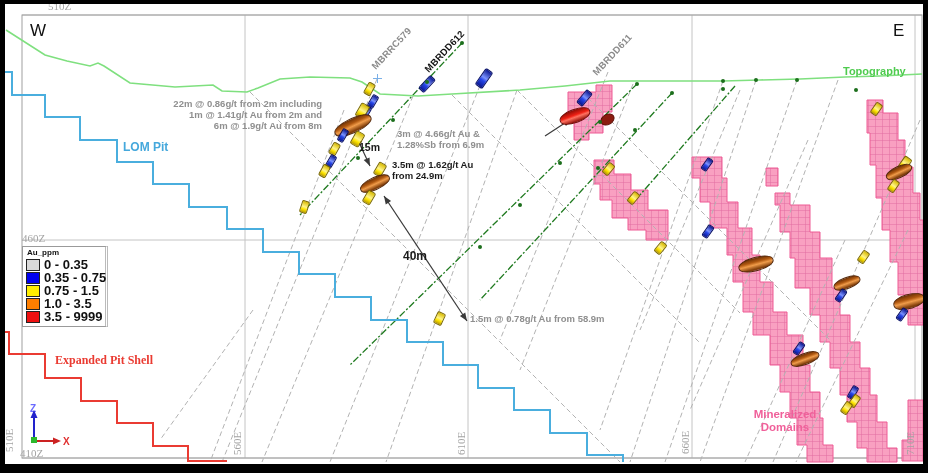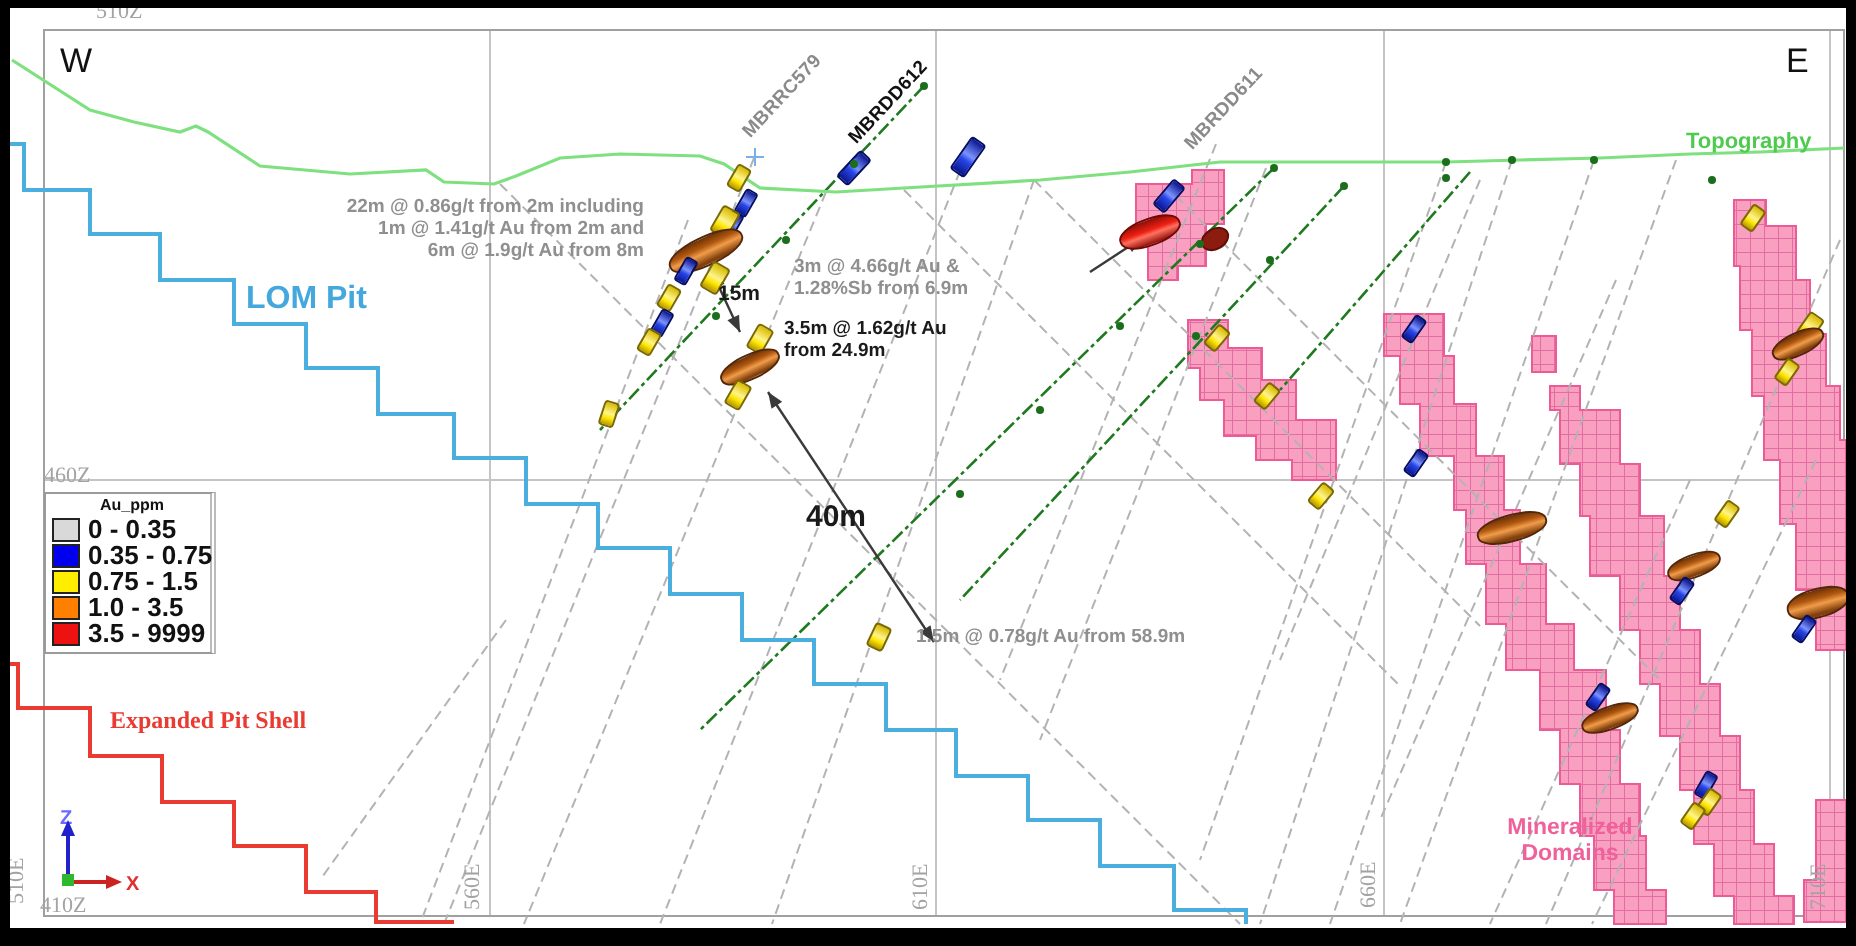--- a/index.html
+++ b/index.html
@@ -25,21 +25,21 @@
   .mk-red{background:linear-gradient(180deg,#8f0e06,#ee2014 42%,#ff7160 60%,#8f0e06);
           border:1px solid #6e0a04;border-radius:46%;}
   .mk-darkred{background:#8c1c10;border-radius:50%;border:1px solid #5e0f06;}
   .mk-dot{background:#1c6e1c;border-radius:50%;}
   .mk-cross{width:9px;height:9px;}
   .mk-cross:before,.mk-cross:after{content:"";position:absolute;background:#7ab0e8;}
   .mk-cross:before{left:4px;top:0;width:1.5px;height:9px;}
   .mk-cross:after{left:0;top:4px;width:9px;height:1.5px;}
   #legend{position:absolute;left:22px;top:246px;width:79px;background:#fff;
           border:1px solid #9a9a9a;border-right:3px double #bbb;z-index:25;padding:1px 0 3px 3px;}
-  #legend .ttl{font-size:8px;font-weight:bold;color:#111;margin:0 0 1px 1px;text-align:center;}
+  #legend .ttl{font-size:8px;font-weight:bold;color:#111;margin:0 0 1px 1px;}
   .lrow{display:flex;align-items:center;height:13px;}
   .lsw{width:12px;height:10px;border:1px solid #222;margin-right:4px;flex:none;}
   .lrt{font-size:13px;font-weight:bold;color:#111;white-space:nowrap;}
   #triad{position:absolute;left:20px;top:400px;z-index:25;}
 </style>
 </head>
 <body>
 
 <div id="stage">
   <svg id="scene" width="928" height="473">
@@ -117,25 +117,25 @@
       <div class="lbl drill" style="left: 378px; top: 61px; color: rgb(138, 138, 138);">MBRRC579</div>
       <div class="lbl drill" style="left: 431px; top: 64px; color: rgb(17, 17, 17);">MBRDD612</div>
       <div class="lbl drill" style="left: 599px; top: 67px; color: rgb(138, 138, 138);">MBRDD611</div>
       <div class="lbl ann" style="color: rgb(143, 143, 143); left: 122px; width: 200px; text-align: right; top: 99px;">22m @ 0.86g/t from 2m including
 1m @ 1.41g/t Au from 2m and
 6m @ 1.9g/t Au from 8m</div>
       <div class="lbl ann" style="color: rgb(26, 26, 26); left: 392px; top: 160px;">3.5m @ 1.62g/t Au
 from 24.9m</div>
       <div class="lbl ann" style="color: rgb(143, 143, 143); left: 397px; width: 200px; text-align: left; top: 129px;">3m @ 4.66g/t Au &amp;
 1.28%Sb from 6.9m</div>
-      <div class="lbl ann" style="color: rgb(143, 143, 143); left: 458px; top: 314px;">1.5m @ 0.78g/t Au from 58.9m</div>
+      <div class="lbl ann" style="color: rgb(143, 143, 143); left: 470px; top: 314px;">1.5m @ 0.78g/t Au from 58.9m</div>
       <div class="lbl ann" style="color: rgb(26, 26, 26); font-size: 10.5px; left: 359px; top: 141px;">15m</div>
-      <div class="lbl ann" style="color: rgb(26, 26, 26); font-size: 15px; left: 403px; top: 250px; text-align: right;">40m</div>
+      <div class="lbl ann" style="color: rgb(26, 26, 26); font-size: 12px; left: 403px; top: 250px; text-align: right;">40m</div>
       <div class="lbl" style="color: rgb(78, 203, 78); font-size: 11px; font-weight: bold; left: 843px; top: 65px;">Topography</div>
-      <div class="lbl" style="color: rgb(69, 168, 220); font-size: 16px; font-weight: bold; left: 123px; top: 141px;">LOM Pit</div>
+      <div class="lbl" style="color: rgb(69, 168, 220); font-size: 12px; font-weight: bold; left: 123px; top: 141px;">LOM Pit</div>
       <div class="lbl" style="color: rgb(234, 59, 50); font-size: 12px; font-weight: bold; left: 55px; top: 354px; font-family: Liberation Serif, serif;">Expanded Pit Shell</div>
       <div class="lbl" style="color: rgb(240, 96, 154); font-size: 11.5px; font-weight: bold; text-align: center; width: 72px; left: 749px; top: 408px;">Mineralized
 Domains</div>
       <div class="mk mk-cross" style="width: 9px; height: 9px; left: 372.5px; top: 73.5px;"></div>
       <div class="mk mk-yellow" style="width: 11px; height: 6px; left: 362.5px; top: 85px; transform: rotate(-60deg);"></div>
       <div class="mk mk-blue" style="width: 12px; height: 5px; left: 366px; top: 97.5px; transform: rotate(-60deg);"></div>
       <div class="mk mk-blue" style="width: 12px; height: 5px; left: 359px; top: 108.5px; transform: rotate(-60deg);"></div>
       <div class="mk mk-yellow" style="width: 13px; height: 8px; left: 354.5px; top: 106px; transform: rotate(-60deg);"></div>
       <div class="mk mk-copper" style="width: 38px; height: 13px; left: 333px; top: 117.5px; transform: rotate(-25deg);"></div>
       <div class="mk mk-yellow" style="width: 13px; height: 8px; left: 349.5px; top: 134px; transform: rotate(-60deg);"></div>

